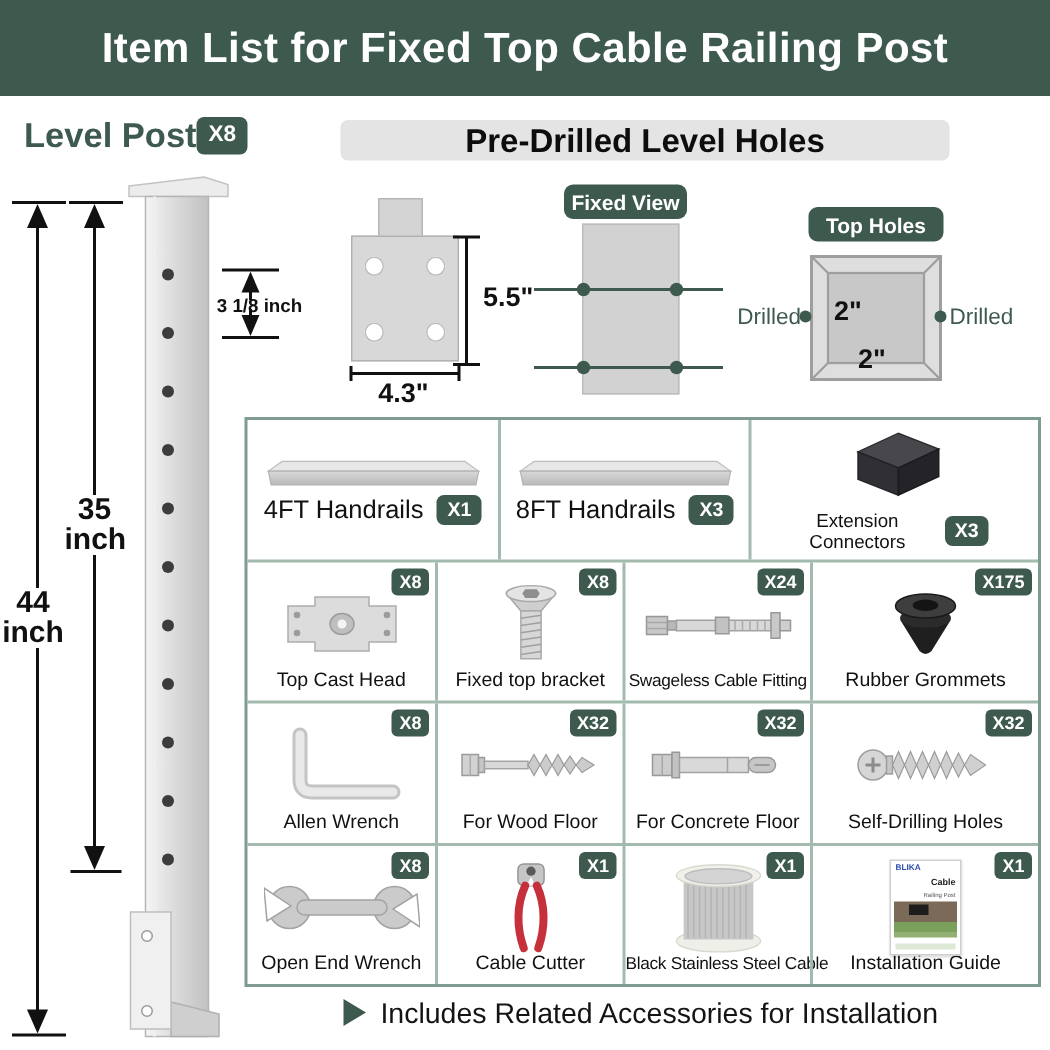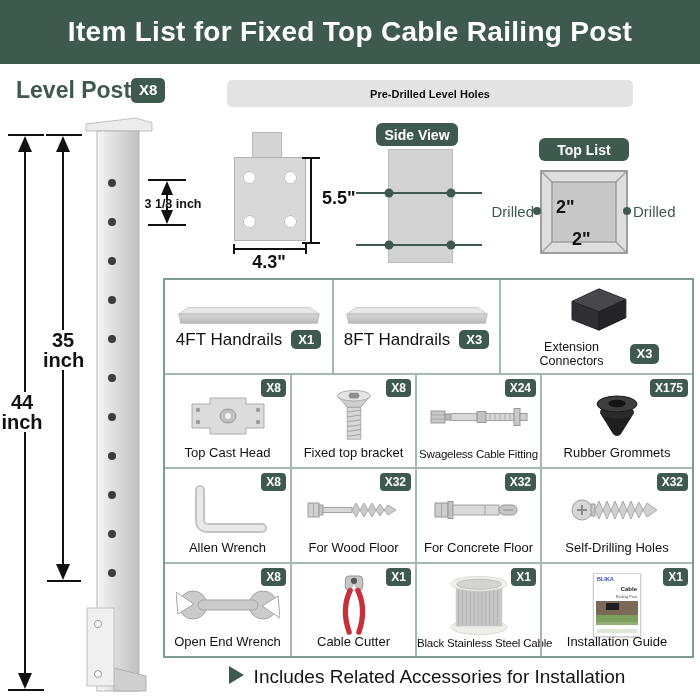--- a/index.html
+++ b/index.html
@@ -11,21 +11,21 @@
           display:flex;align-items:center;justify-content:center;}
   .header-title{color:#fff;font-size:28px;font-weight:bold;letter-spacing:.3px;white-space:nowrap;}
 
   
   .level-post{position:absolute;left:16px;top:77px;display:flex;align-items:center;}
   .level-post-label{color:#3e5a4e;font-size:23px;font-weight:bold;}
   .badge{background:#3e5a4e;color:#fff;font-weight:bold;border-radius:5px;line-height:1.35;}
   .badge.big{font-size:15px;padding:2px 8px;}
   .section-bar{position:absolute;left:227px;top:80px;width:406px;height:27px;background:#e4e4e4;
                border-radius:5px;display:flex;align-items:center;justify-content:center;
-               font-size:11px;font-weight:bold;color:#0d0d0d;}
+               font-size:22px;font-weight:bold;color:#0d0d0d;}
 
   
   .post-svg{position:absolute;left:0;top:110px;}
   .dim-text{position:absolute;text-align:center;font-weight:bold;background:#fff;}
   .dim-44{left:0;top:392px;width:44px;font-size:20px;line-height:20px;}
   .dim-35{left:43px;top:330px;width:40px;font-size:20px;line-height:20px;}
   .dim-318{left:140px;top:197px;width:66px;font-size:12.5px;background:transparent;}
 
   
   .plate-tab{position:absolute;left:252px;top:132px;width:28px;height:26px;background:#d4d4d4;border:1px solid #b6b6b6;}
@@ -56,21 +56,21 @@
   
   .tbl{position:absolute;left:163px;top:278px;width:531px;height:380px;border:2px solid #7e9c8f;
        box-sizing:border-box;display:flex;flex-direction:column;background:#fff;}
   .trow{display:flex;flex:1;border-top:2px solid #a3baae;min-height:0;}
   .trow.first{border-top:none;}
   .tcell{position:relative;border-left:2px solid #a3baae;box-sizing:border-box;
          display:flex;flex-direction:column;align-items:center;justify-content:center;min-width:0;}
   .tcell.first{border-left:none;}
   .r1c{width:167px;}   .r1c.wide{width:auto;flex:1;}
   .r4c{width:125px;}   .r4c.wide{width:auto;flex:1;}
-  .lblrow{display:flex;align-items:flex-start;gap:9px;margin-top:3px;}
+  .lblrow{display:flex;align-items:center;gap:9px;margin-top:3px;}
   .lbl1{font-size:17px;color:#111;white-space:nowrap;}
   .badge.sm{font-size:13px;padding:1px 7px;}
   .qty{position:absolute;top:4px;right:4px;font-size:12px;padding:1px 5px;border-radius:4px;}
   .iconwrap{flex:1;display:flex;align-items:center;justify-content:center;margin-top:12px;min-height:0;}
   .lbl2{font-size:13px;color:#111;margin-bottom:7px;text-align:center;white-space:nowrap;max-width:100%;}
   .lbl2.tight{font-size:11.5px;letter-spacing:-.2px;}
   .ext-row{display:flex;align-items:center;gap:20px;margin-top:6px;}
   .ext-lbl{font-size:12.5px;width:76px;text-align:center;line-height:1.18;color:#111;}
 
   
@@ -191,36 +191,36 @@
   <div class="txt-55">5.5"</div>
   <svg class="dim43-svg" width="76" height="14" viewBox="0 0 76 14">
     <g stroke="#111" stroke-width="2">
       <line x1="2" y1="1" x2="2" y2="11"></line>
         <line x1="2" y1="6" x2="74" y2="6"></line>
         <line x1="74" y1="1" x2="74" y2="11"></line>
     </g>
   </svg>
   <div class="txt-43">4.3"</div>
 
-  <div class="pill pill-side">Side View</div>
+  <div class="pill pill-side">Fixed View</div>
   <div class="sideview-rect"></div>
   <svg class="sideview-lines" width="134" height="72" viewBox="0 0 134 72">
     <g stroke="#3e5a4e" stroke-width="2">
       <line x1="4" y1="10" x2="130" y2="10"></line>
         <line x1="4" y1="62" x2="130" y2="62"></line>
     </g>
     <g fill="#3e5a4e">
       <circle cx="37" cy="10" r="4.5"></circle>
         <circle cx="99" cy="10" r="4.5"></circle>
       <circle cx="37" cy="62" r="4.5"></circle>
         <circle cx="99" cy="62" r="4.5"></circle>
     </g>
   </svg>
 
-  <div class="pill pill-top">Top List</div>
+  <div class="pill pill-top">Top Holes</div>
   <svg class="topview-svg" width="94" height="92" viewBox="0 0 94 92">
     <rect x="3" y="4" width="86" height="82" fill="#dedede" stroke="#9e9e9e" stroke-width="2"></rect>
     <rect x="14" y="15" width="64" height="60" fill="#c8c8c8" stroke="#9e9e9e" stroke-width="1.5"></rect>
     <g stroke="#9e9e9e" stroke-width="1.5">
       <line x1="3" y1="4" x2="14" y2="15"></line>
         <line x1="89" y1="4" x2="78" y2="15"></line>
       <line x1="3" y1="86" x2="14" y2="75"></line>
         <line x1="89" y1="86" x2="78" y2="75"></line>
     </g>
   </svg>

